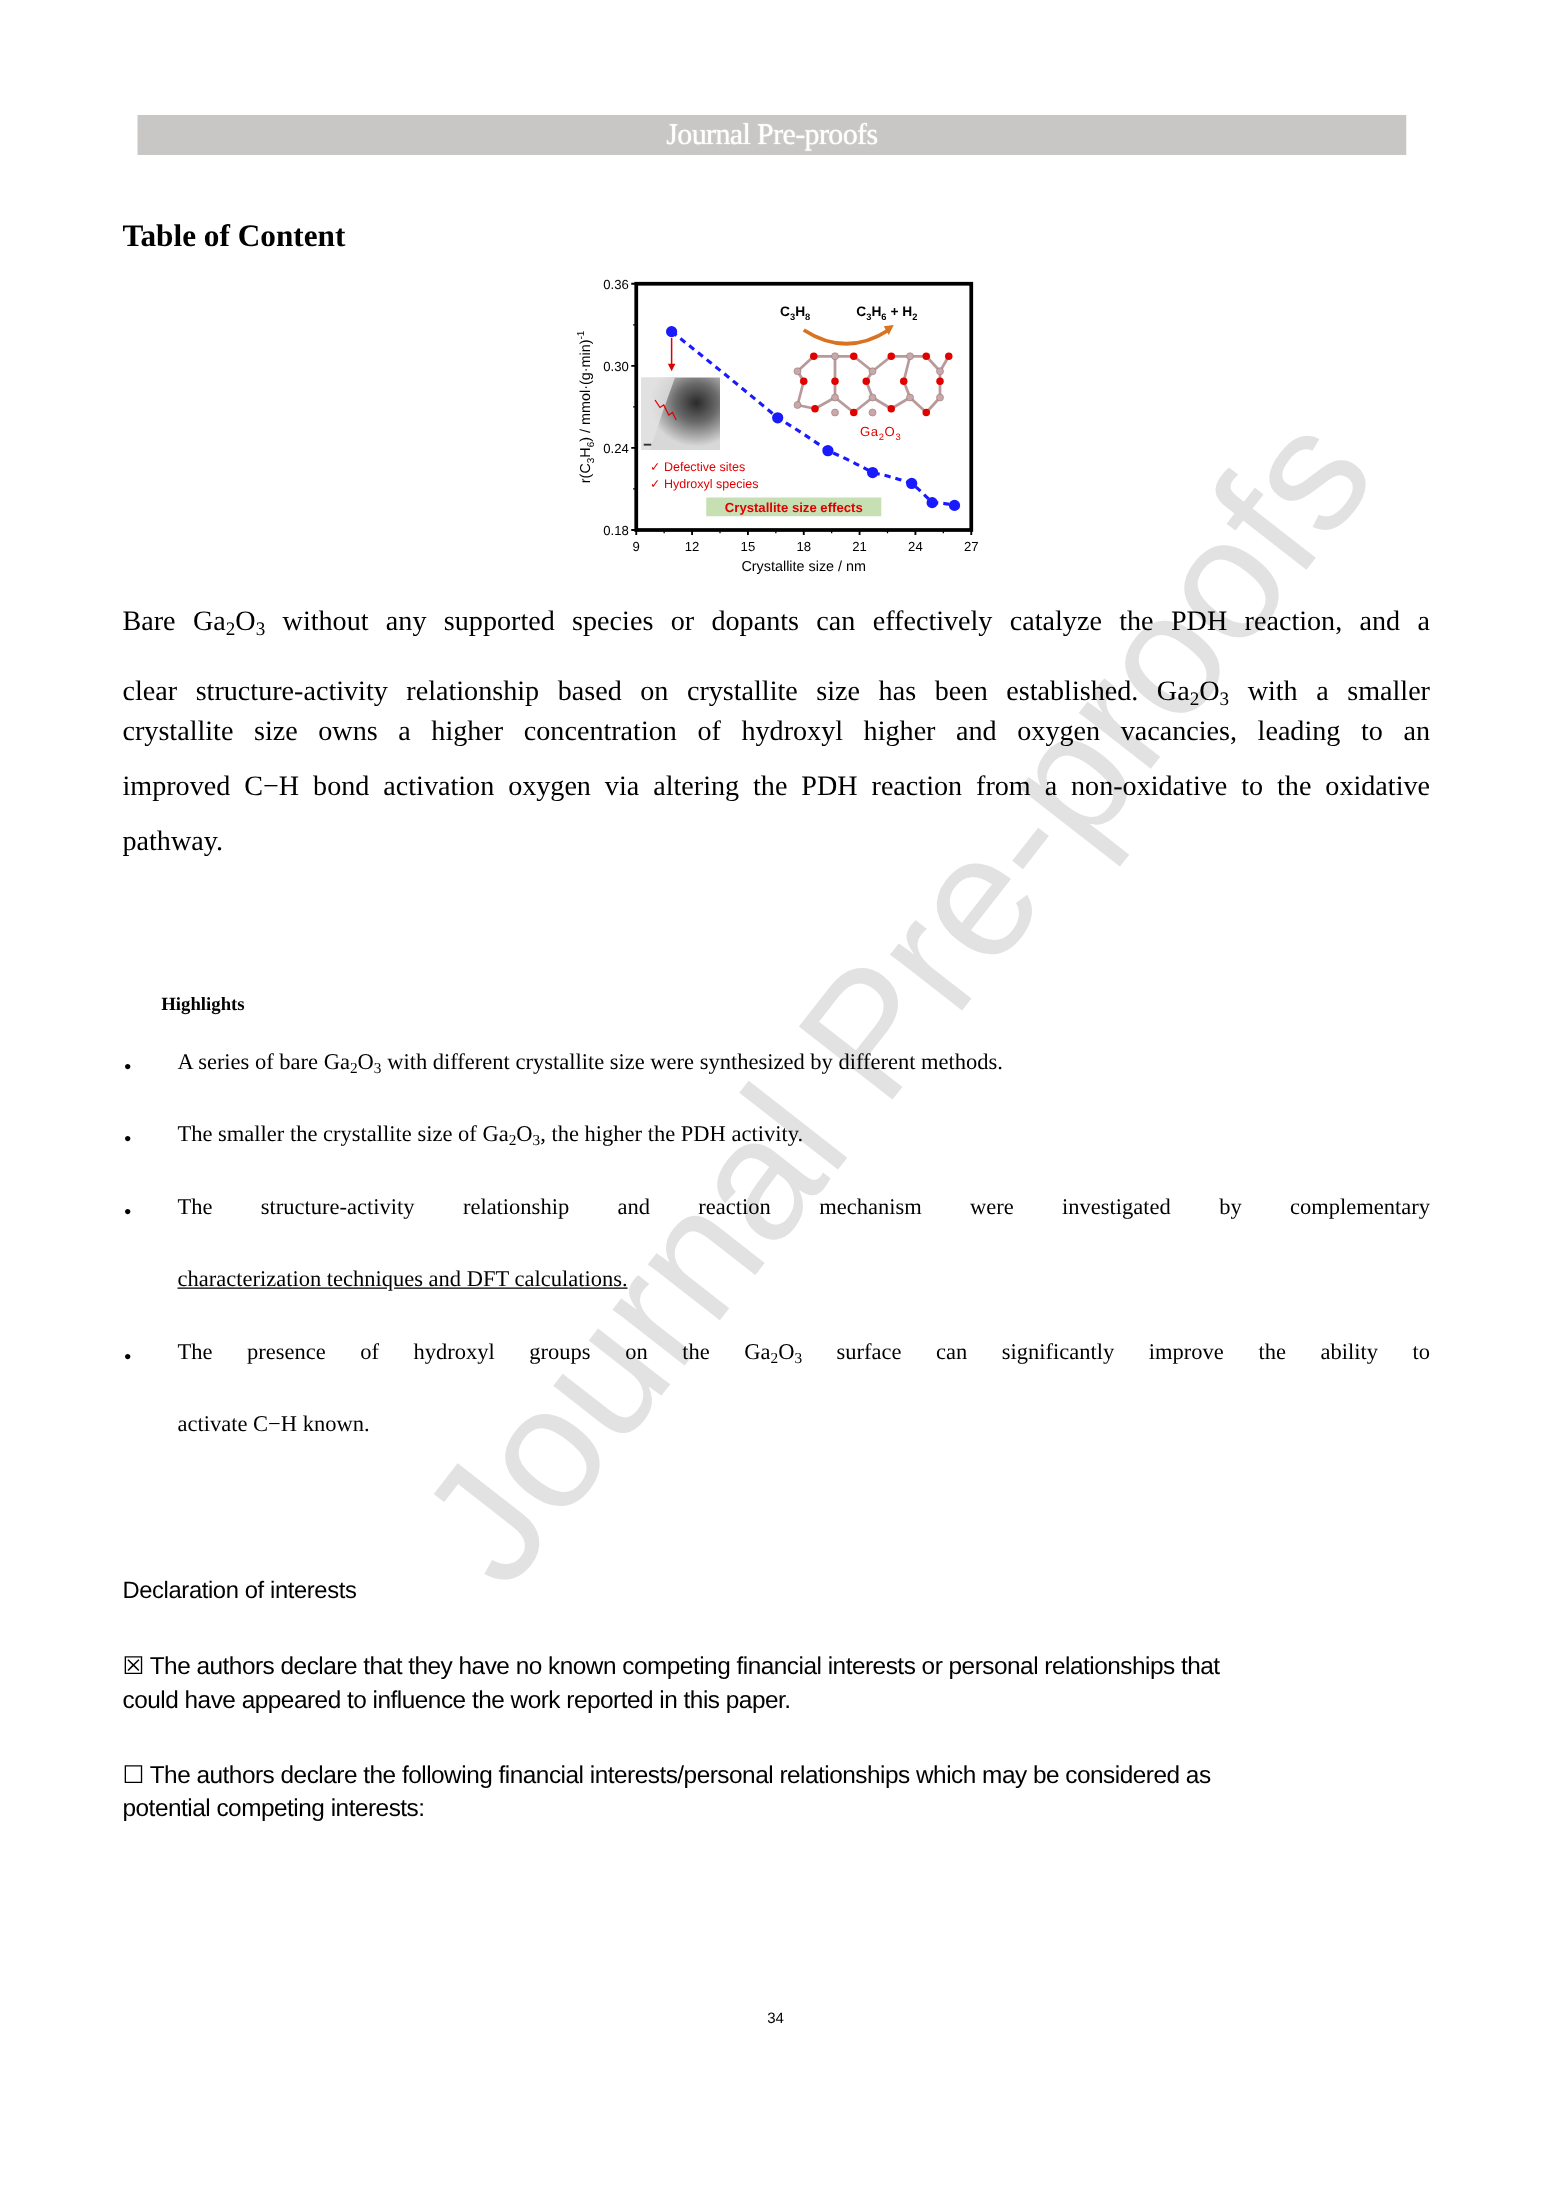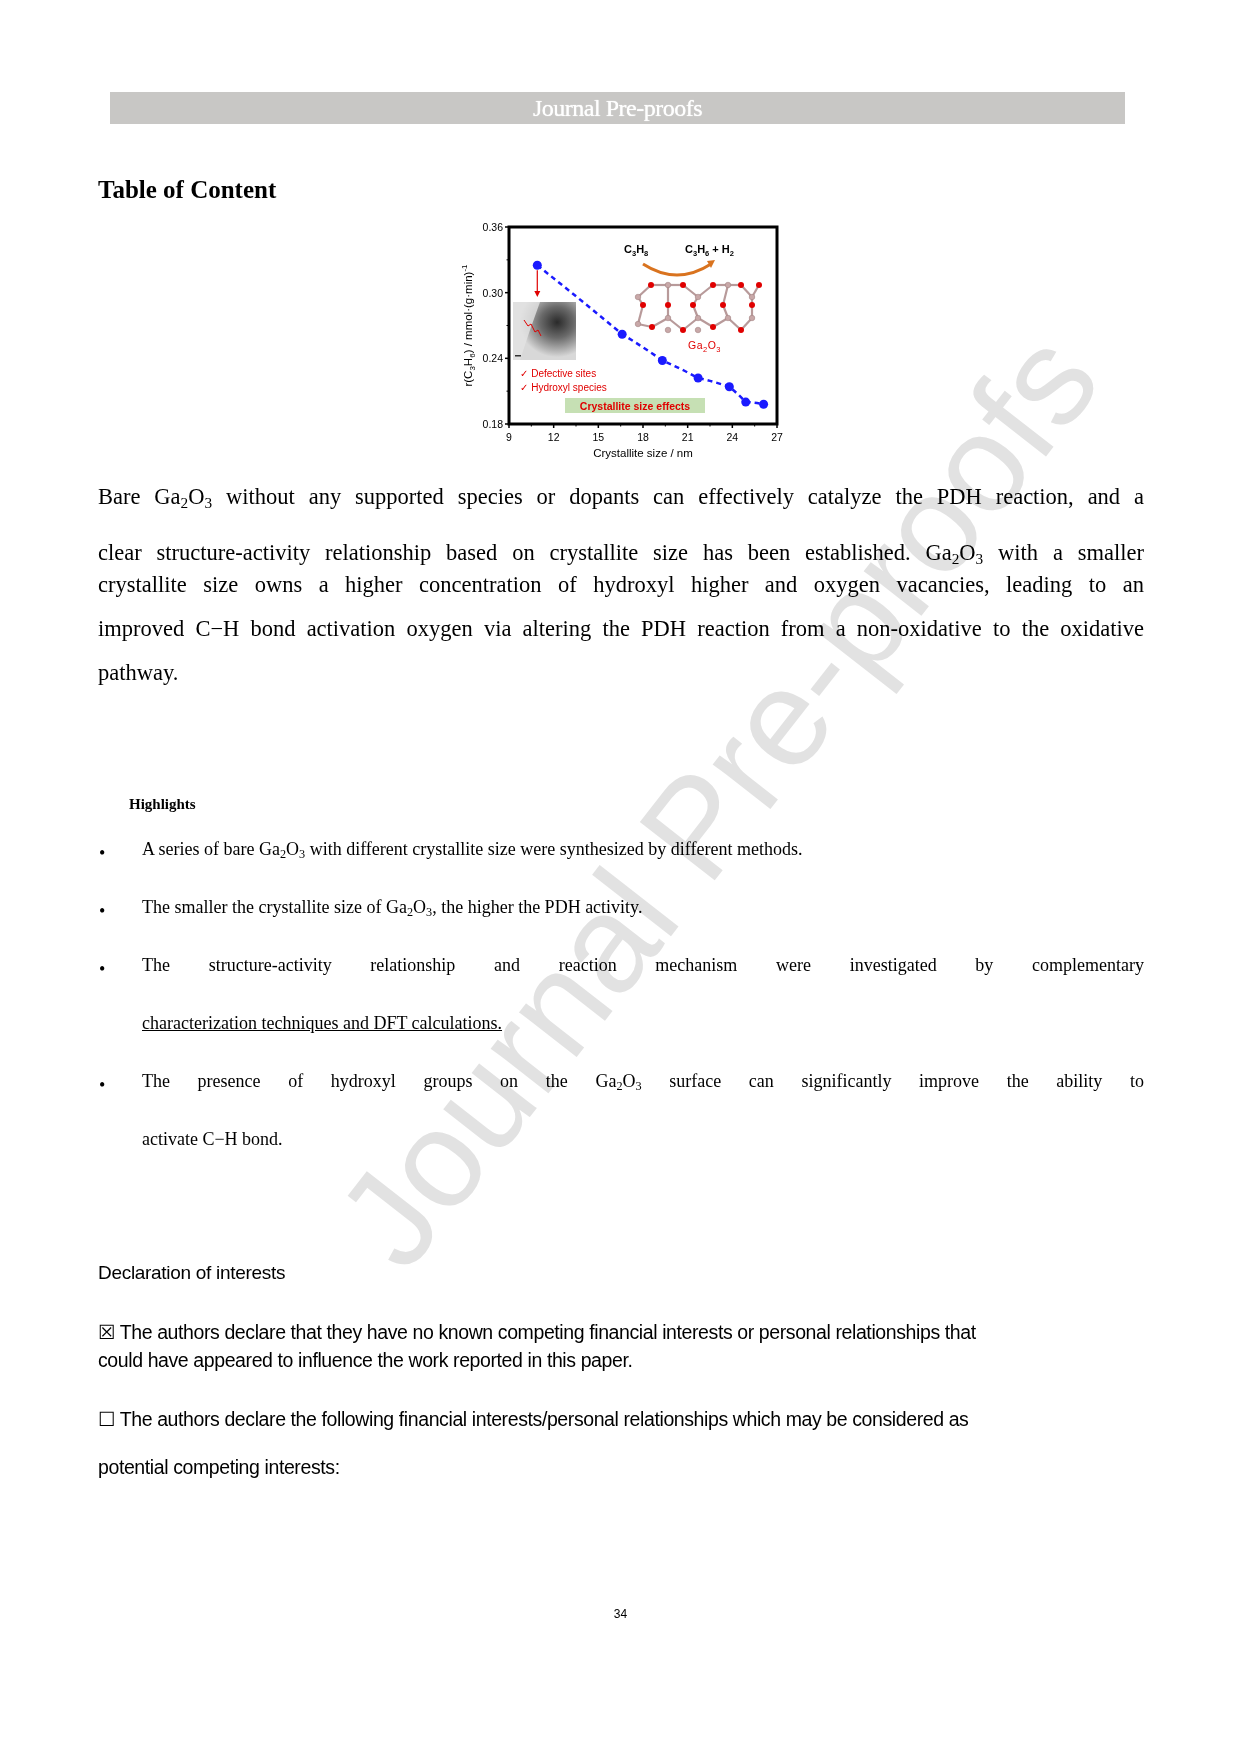--- a/index.html
+++ b/index.html
@@ -179,30 +179,30 @@
         <div class="hl-line" style="top: 897px;">The smaller the crystallite size of Ga<sub>2</sub>O<sub>3</sub>, the higher the PDH activity.</div>
       </div>
       <div>
         <div class="bullet" style="top: 959px;">•</div>
         <div class="hl-line justify" style="top: 955px; white-space: normal; height: 30px;">The structure-activity relationship and reaction mechanism were investigated by complementary</div>
         <div class="hl-line" style="top: 1013px; text-decoration: underline;">characterization techniques and DFT calculations.</div>
       </div>
       <div>
         <div class="bullet" style="top: 1075px;">•</div>
         <div class="hl-line justify" style="top: 1071px; white-space: normal; height: 30px;">The presence of hydroxyl groups on the Ga<sub>2</sub>O<sub>3</sub> surface can significantly improve the ability to</div>
-        <div class="hl-line" style="top: 1129px;">activate C−H bond.</div>
+        <div class="hl-line" style="top: 1129px;">activate C−H known.</div>
       </div>
     </div>
 
   <div class="abs decl-title">Declaration of interests</div>
   <div id="declaration-options">
       <div>
         <div class="decl-line" style="top: 1321px;"><span>☒ </span>The authors declare that they have no known competing financial interests or personal relationships that</div>
         <div class="decl-line" style="top: 1349px;">could have appeared to influence the work reported in this paper.</div>
       </div>
       <div>
         <div class="decl-line" style="top: 1408px;"><span>☐ </span>The authors declare the following financial interests/personal relationships which may be considered as</div>
-        <div class="decl-line" style="top: 1436px; margin-top: 20px;">potential competing interests:</div>
+        <div class="decl-line" style="top: 1436px;">potential competing interests:</div>
       </div>
     </div>
 
   <div class="abs page-num">34</div>
 </div>
 
 </body></html>

